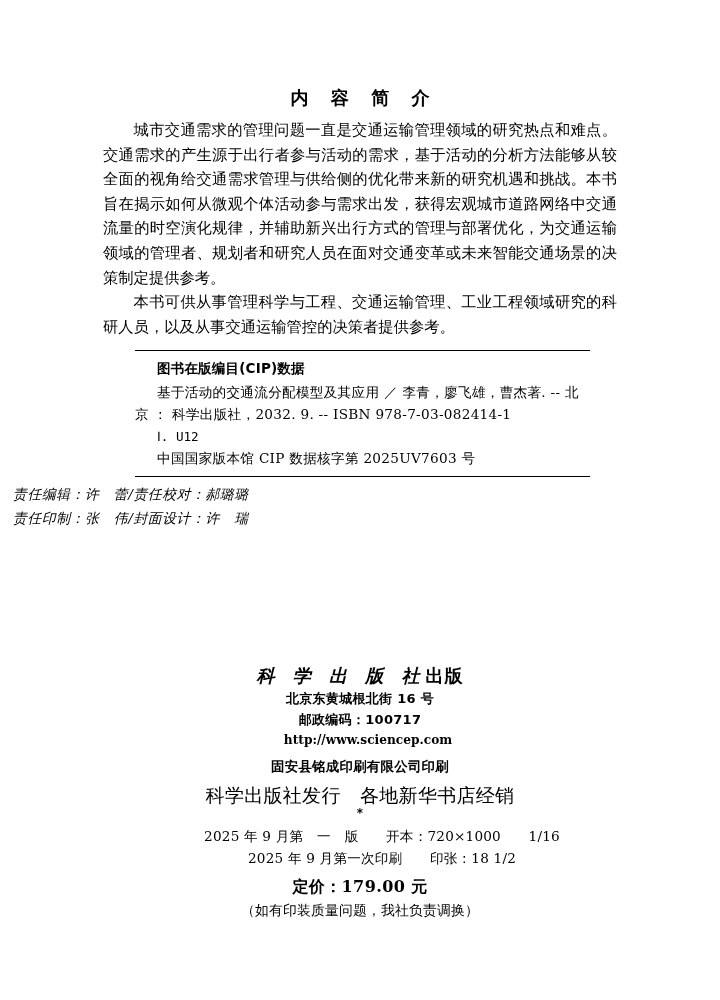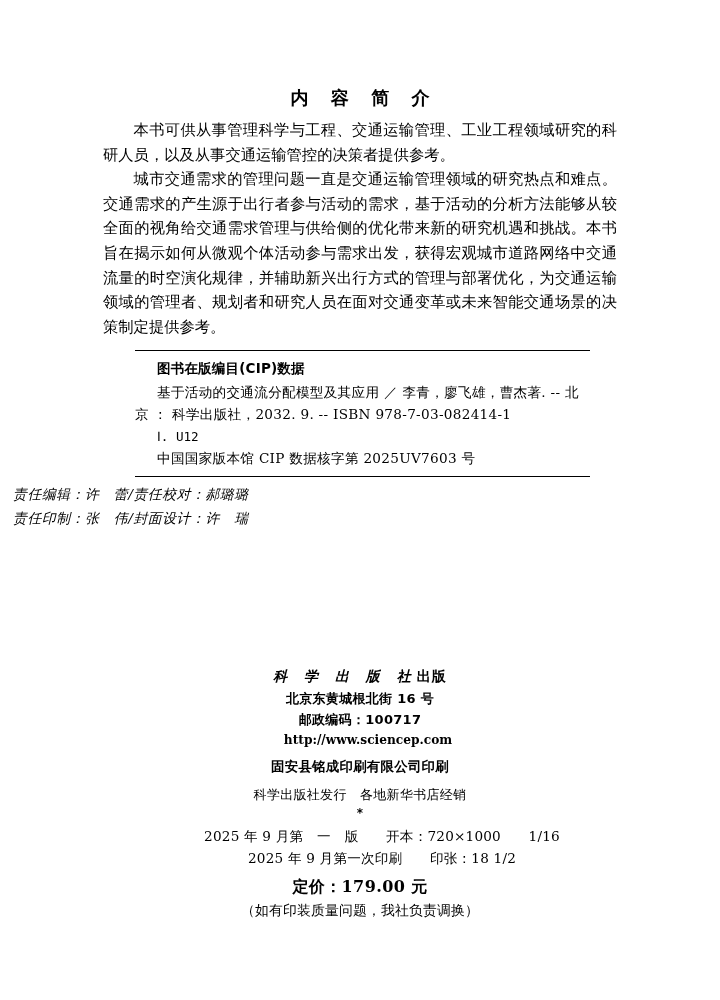--- a/index.html
+++ b/index.html
@@ -108,21 +108,21 @@
 
   
   .imprint {
     position: absolute;
     left: 0;
     top: 663px;
     width: 720px;
     text-align: center;
   }
   .publisher-logo {
-    font-size: 14px;
+    font-size: 18px;
     font-weight: bold;
     font-style: italic;
     letter-spacing: 6px;
     font-family: "DejaVu Serif", "Liberation Serif", serif;
     line-height: 26px;
   }
   .publisher-logo .suffix {
     font-style: normal;
     letter-spacing: 1px;
     font-weight: bold;
@@ -145,21 +145,21 @@
   }
   .printer-line {
     font-size: 13.4px;
     font-weight: bold;
     line-height: 20px;
     margin-top: 7px;
     font-family: "DejaVu Sans", "Liberation Sans", sans-serif;
     letter-spacing: 0.3px;
   }
   .distrib-line {
-    font-size: 13px;
+    font-size: 19px;
     line-height: 20px;
     margin-top: 8px;
     font-family: "DejaVu Serif", "Liberation Serif", serif;
     letter-spacing: 0.3px;
   }
   .star {
     font-size: 12px;
     line-height: 14px;
     font-weight: bold;
     margin-top: 1px;
@@ -198,22 +198,22 @@
   }
 </style>
 </head>
 <body>
 
 <div class="page">
 
   <div class="section-title">内 容 简 介</div>
 
   <div class="abstract">
+    <p>城市交通需求的管理问题一直是交通运输管理领域的研究热点和难点。交通需求的产生源于出行者参与活动的需求，基于活动的分析方法能够从较全面的视角给交通需求管理与供给侧的优化带来新的研究机遇和挑战。本书旨在揭示如何从微观个体活动参与需求出发，获得宏观城市道路网络中交通流量的时空演化规律，并辅助新兴出行方式的管理与部署优化，为交通运输领域的管理者、规划者和研究人员在面对交通变革或未来智能交通场景的决策制定提供参考。</p>
     <p>本书可供从事管理科学与工程、交通运输管理、工业工程领域研究的科研人员，以及从事交通运输管控的决策者提供参考。</p>
-    <p>城市交通需求的管理问题一直是交通运输管理领域的研究热点和难点。交通需求的产生源于出行者参与活动的需求，基于活动的分析方法能够从较全面的视角给交通需求管理与供给侧的优化带来新的研究机遇和挑战。本书旨在揭示如何从微观个体活动参与需求出发，获得宏观城市道路网络中交通流量的时空演化规律，并辅助新兴出行方式的管理与部署优化，为交通运输领域的管理者、规划者和研究人员在面对交通变革或未来智能交通场景的决策制定提供参考。</p>
   </div>
 
   <div class="cip">
     <div class="cip-heading">图书在版编目(CIP)数据</div>
     <div class="cip-line cip-entry">基于活动的交通流分配模型及其应用 ／ 李青，廖飞雄，曹杰著. -- 北京 ： 科学出版社，2032. 9. -- ISBN 978-7-03-082414-1</div>
     <div class="cip-line cip-indent mono">Ⅰ. U12</div>
     <div class="cip-line cip-indent">中国国家版本馆 CIP 数据核字第 2025UV7603 号</div>
   </div>
 
   <div class="credits">

